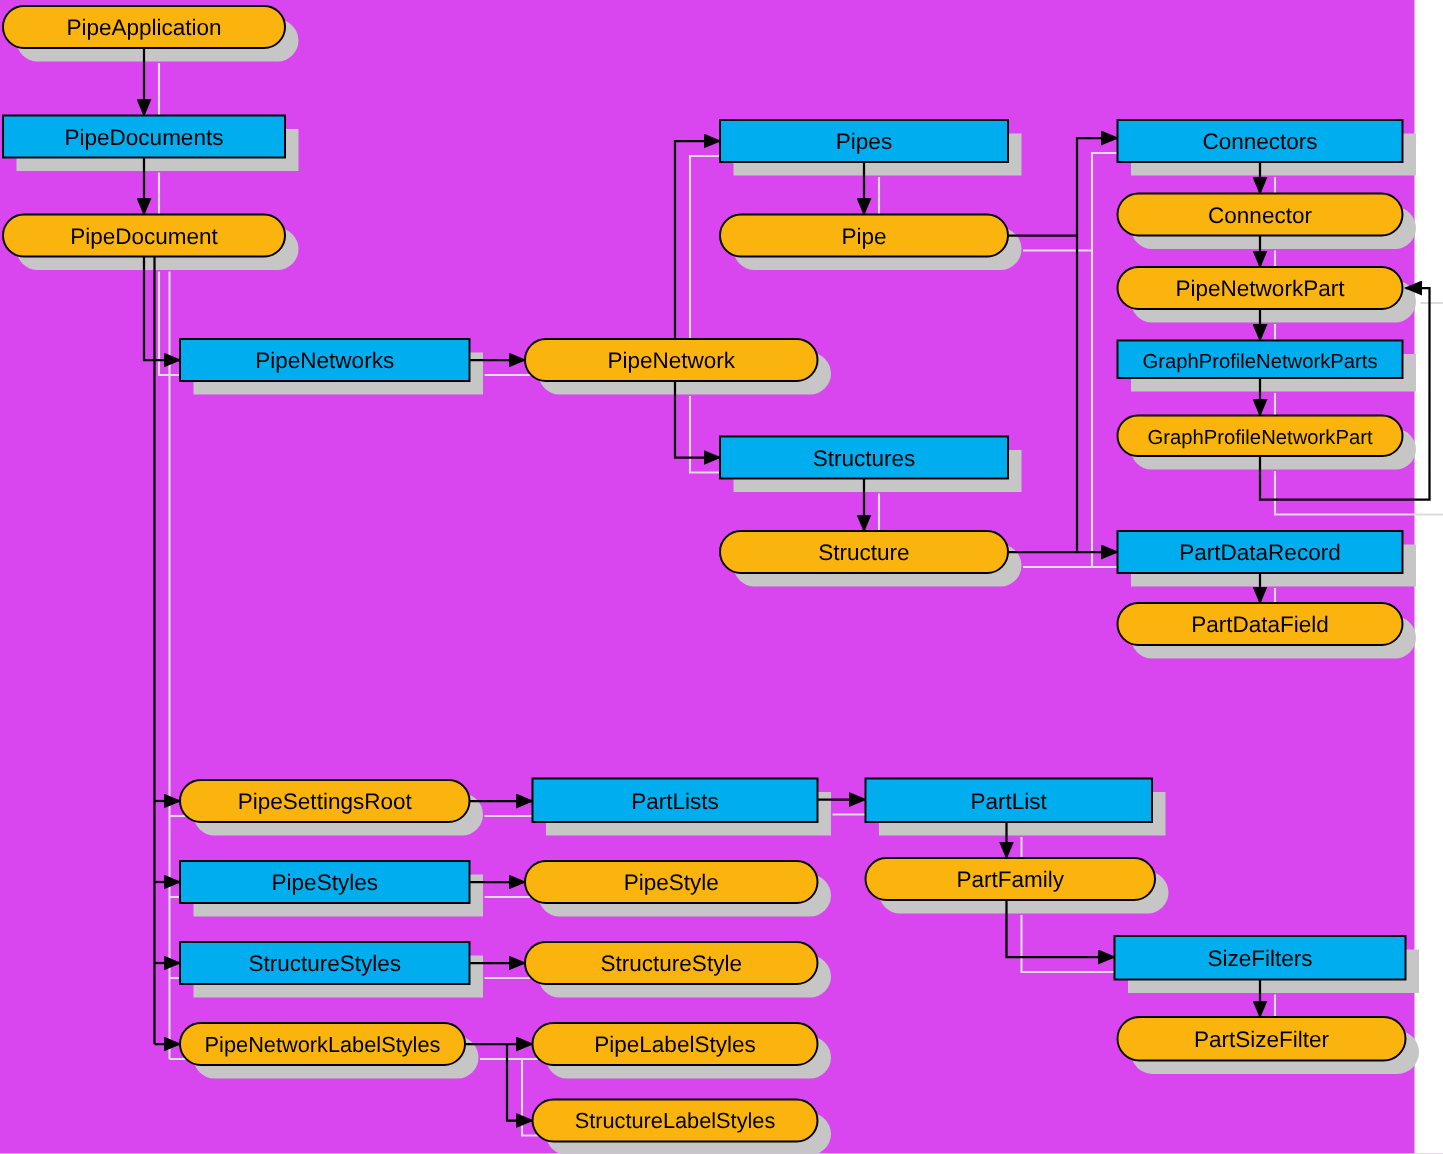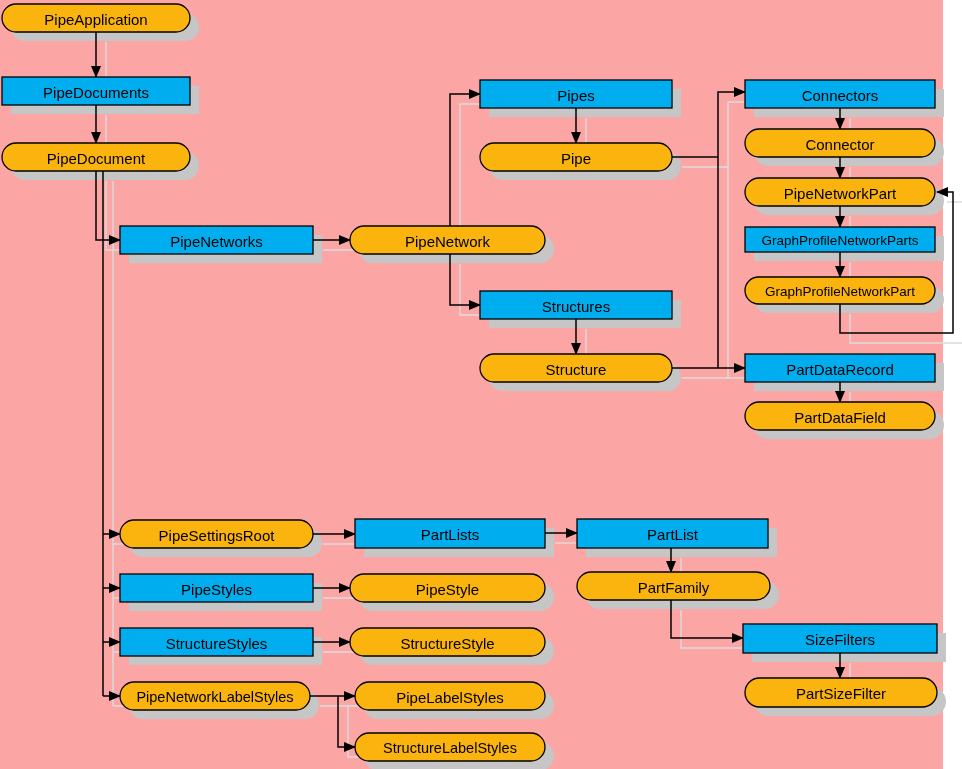--- a/index.html
+++ b/index.html
@@ -5,21 +5,21 @@
 <style>
   html, body {
     margin: 0;
     padding: 0;
     background: #ffffff;
   }
   .canvas {
     position: relative;
     width: 943px;
     height: 769px;
-    background: #fca5a5;
+    background: #d946ef;
     font-family: "Liberation Sans", sans-serif;
   }
   svg { display: block; }
   .node-label {
     font-family: "Liberation Sans", sans-serif;
     fill: #000000;
     text-anchor: middle;
     pointer-events: none;
   }
   .edge { fill: none; }

